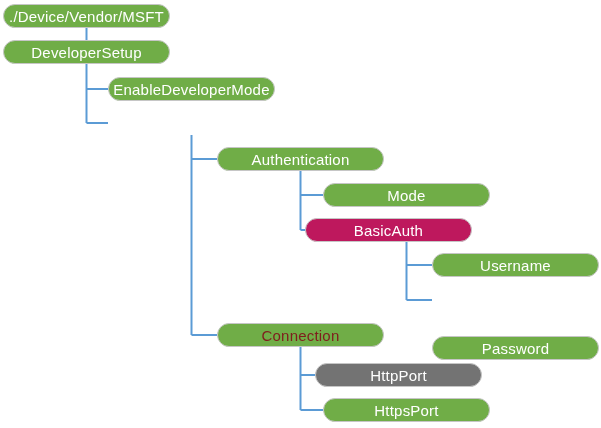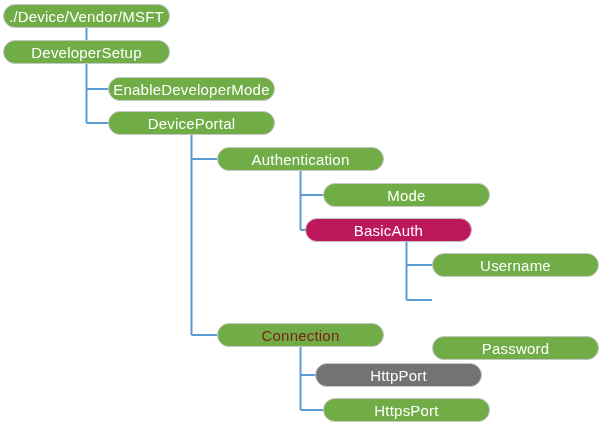--- a/index.html
+++ b/index.html
@@ -55,21 +55,20 @@
       <line x1="300.5" y1="410" x2="323" y2="410" stroke="#5B9BD5" stroke-width="2"></line>
       <line x1="86.5" y1="64" x2="86.5" y2="123" stroke="#5B9BD5" stroke-width="2"></line>
       <line x1="191.5" y1="135" x2="191.5" y2="335" stroke="#5B9BD5" stroke-width="2"></line>
       <line x1="300.5" y1="171" x2="300.5" y2="230" stroke="#5B9BD5" stroke-width="2"></line>
       <line x1="406.5" y1="242" x2="406.5" y2="300" stroke="#5B9BD5" stroke-width="2"></line>
       <line x1="300.5" y1="347" x2="300.5" y2="410" stroke="#5B9BD5" stroke-width="2"></line>
     </svg>
 <div class="node pill" style="left: 3px; top: 4px; background: rgb(112, 173, 71); border-color: rgb(198, 198, 198); color: rgb(255, 255, 255);">./Device/Vendor/MSFT</div>
     <div class="node pill" style="left: 3px; top: 40px; background: rgb(112, 173, 71); border-color: rgb(198, 198, 198); color: rgb(255, 255, 255);">DeveloperSetup</div>
     <div class="node rect" style="left: 108px; top: 77px; background: rgb(112, 173, 71); border-color: rgb(198, 198, 198); color: rgb(255, 255, 255);">EnableDeveloperMode</div>
-    <div class="node pill" style="left: 108px; top: 111px; background: rgb(112, 173, 71); border-color: rgb(198, 198, 198); color: rgb(255, 255, 255);">DevicePortal</div>
     <div class="node pill" style="left: 217px; top: 147px; background: rgb(112, 173, 71); border-color: rgb(198, 198, 198); color: rgb(255, 255, 255); text-align: center;">Authentication</div>
     <div class="node rect" style="left: 323px; top: 183px; background: rgb(112, 173, 71); border-color: rgb(198, 198, 198); color: rgb(255, 255, 255);">Mode</div>
     <div class="node pill" style="left: 305px; top: 218px; background: #be185d; border-color: rgb(198, 198, 198); color: rgb(255, 255, 255);">BasicAuth</div>
     <div class="node rect" style="left: 432px; top: 253px; background: rgb(112, 173, 71); border-color: rgb(198, 198, 198); color: rgb(255, 255, 255);">Username</div>
     <div class="node rect" style="left: 432px; top: 288px; background: rgb(112, 173, 71); border-color: rgb(198, 198, 198); color: rgb(255, 255, 255); margin-top: 48px;">Password</div>
     <div class="node pill" style="left: 217px; top: 323px; background: rgb(112, 173, 71); border-color: rgb(198, 198, 198); color: #7f1d1d;">Connection</div>
     <div class="node rect" style="left: 315px; top: 363px; background: #737373; border-color: rgb(198, 198, 198); color: rgb(255, 255, 255);">HttpPort</div>
     <div class="node rect" style="left: 323px; top: 398px; background: rgb(112, 173, 71); border-color: rgb(198, 198, 198); color: rgb(255, 255, 255);">HttpsPort</div>
   </div>
 

